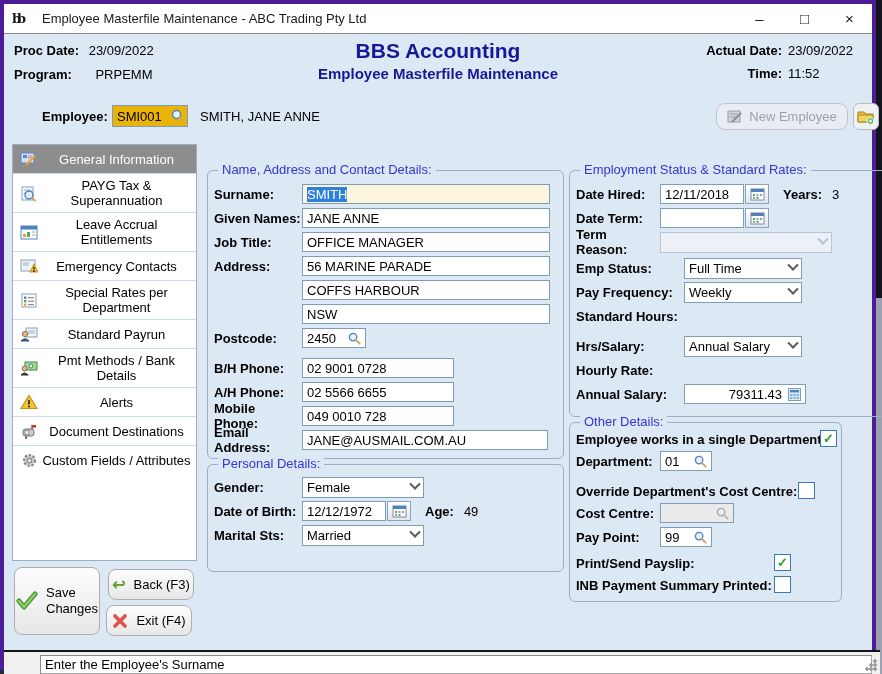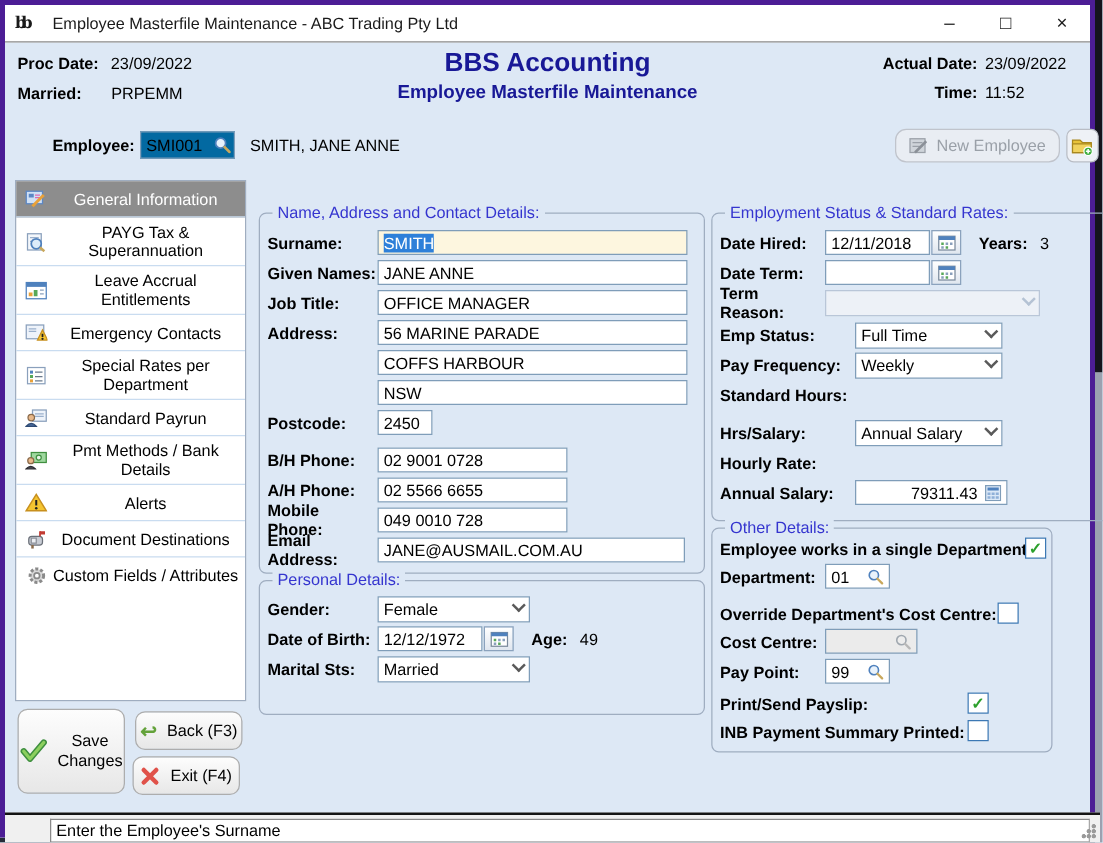--- a/index.html
+++ b/index.html
@@ -26,21 +26,21 @@
   .hval { margin-left:6px; color:#000; }
   .center-title { position:absolute; left:0; right:0; top:4px; text-align:center; }
   .app-title { font-size:21px; font-weight:bold; color:#181896; }
   .screen-title { font-size:15px; font-weight:bold; color:#181896; margin-top:2px; }
   .hr-right { position:absolute; right:10px; top:8px; }
   .hr-line { display:flex; justify-content:flex-end; margin-bottom:8px; font-size:13px; }
   .hr-line .hlbl { text-align:right; }
   .hr-line .hval { width:74px; text-align:left; }
 
   .emp-label { position:absolute; left:38px; top:74px; font-size:13px; font-weight:bold; }
-  .emp-code { position:absolute; left:108px; top:70px; width:76px; height:22px; background:#0369a1; border:1px solid #7f9db9; display:flex; align-items:center; font-size:13px; padding-left:4px; }
+  .emp-code { position:absolute; left:108px; top:70px; width:76px; height:22px; background:#eab308; border:1px solid #7f9db9; display:flex; align-items:center; font-size:13px; padding-left:4px; }
   .emp-code .mag { margin-left:auto; margin-right:2px; }
   .emp-name { position:absolute; left:196px; top:74px; font-size:13px; }
   .btn-new { position:absolute; left:712px; top:68px; width:132px; height:27px; border:1px solid #c0c4cc; border-radius:9px; background:#e9edf3; display:flex; align-items:center; justify-content:center; gap:6px; color:#9aa0a8; font-size:13px; }
   .btn-folder { position:absolute; left:849px; top:68px; width:26px; height:27px; border:1px solid #b9bdc5; border-radius:6px; background:#eef1f6; display:flex; align-items:center; justify-content:center; }
 
   
   .content { position:absolute; left:0; top:132px; right:0; bottom:24px; background:#dde8f5; }
 
   
   .sidebar { position:absolute; left:8px; top:8px; width:185px; height:417px; background:#ffffff; border:1px solid #9fadc0; display:flex; flex-direction:column; }
@@ -64,21 +64,21 @@
   .g-contact .lbl { width:88px; }
   .g-personal .lbl { width:88px; }
   .lblw1 { width:84px; }
   .lblw2 { width:108px; }
 
   .field { height:20px; border:1px solid #7f9db9; background:#ffffff; font-size:13px; display:flex; align-items:center; padding:0 4px; overflow:hidden; white-space:nowrap; }
   .field.focus { background:#fdf6df; }
   .field.disabled { background:#ebebeb; color:#9b9b9b; }
   .sel { background:#2e80d9; color:#ffffff; }
   .w-wide { width:248px; } .w-phone { width:152px; } .w-email { width:246px; }
-  .w-post { width:44px;gap:12px; } .w-num { width:122px; } .w-date { width:84px; }
+  .w-post { width:64px;gap:12px; } .w-num { width:122px; } .w-date { width:84px; }
   .num { justify-content:flex-end; }
   .num .icoslot { margin-left:6px; }
   .mag-inline { margin-left:auto; }
 
   .calbtn { width:24px; height:20px; border:1px solid #8ba2bd; background:linear-gradient(#ffffff,#dfe6ef); display:flex; align-items:center; justify-content:center; margin-left:1px; }
 
   .combo { height:21px; border:1px solid #7f9db9; background:#ffffff; font-size:13px; display:flex; align-items:center; padding:0 4px; }
   .combo .chev { margin-left:auto; width:8px; height:8px; border-right:2px solid #5a5a5a; border-bottom:2px solid #5a5a5a; transform:rotate(45deg) translate(-2px,-2px); }
   .combo.disabled { background:#edf1f7; border-color:#b9c6d8; }
   .combo.disabled .chev { border-color:#b4c2d4; }
@@ -89,21 +89,21 @@
 
   
   .cbrow { position:relative; height:20px; margin:0 0 2px 6px; display:flex; align-items:center; }
   .cbrow .lbl { font-size:13px; font-weight:bold; }
   .checkbox { position:absolute; top:1px; width:17px; height:17px; border:1px solid #3c78b4; background:#ffffff; display:flex; align-items:center; justify-content:center; font-size:13px; font-weight:bold; color:#2ca02c; }
   .checkbox.on::after { content:"✓"; }
 
   
   .btn { position:absolute; border:1px solid #adadad; border-radius:8px; background:linear-gradient(#fdfdfd,#e7e7e7); display:flex; align-items:center; justify-content:center; gap:8px; font-size:13px; color:#000; }
   .btn-save { left:10px; top:431px; width:86px; height:68px; flex-direction:row; }
-  .btn-save .txt { width:52px; text-align:center; line-height:16px; }
+  .btn-save .txt { width:52px; text-align:left; line-height:16px; }
   .btn-back { left:104px; top:433px; width:86px; height:31px; }
   .btn-exit { left:102px; top:469px; width:86px; height:31px; }
   .ico-back { color:#63a23a; font-size:16px; font-weight:bold; }
 
   
   .statusbar { position:absolute; left:0; top:646px; width:876px; height:24px; background:#f0f0f0; border-top:2px solid #141414; }
   .status-box { position:absolute; left:36px; top:3px; right:8px; height:19px; background:#ffffff; border:1px solid #a8a8a8; border-top-color:#8a8a8a; border-left-color:#8a8a8a; display:flex; align-items:center; padding-left:4px; font-size:13px; }
   .grip { position:absolute; right:3px; bottom:3px; width:12px; height:12px;
           background:
             radial-gradient(circle at 10px 10px, #9a9a9a 1.5px, transparent 2px),
@@ -131,21 +131,21 @@
       <span class="win-btn">□</span>
       <span class="win-btn">×</span>
     </div>
 
     <div class="header">
       <div class="hrow" style="left:10px; top:8px;">
         <span class="hlbl">Proc Date:</span>
         <span class="hval">23/09/2022</span>
       </div>
       <div class="hrow" style="left:10px; top:32px;">
-        <span class="hlbl">Married:</span>
+        <span class="hlbl">Program:</span>
         <span class="hval" style="margin-left:20px;">PRPEMM</span>
       </div>
       <div class="center-title">
         <div class="app-title">BBS Accounting</div>
         <div class="screen-title">Employee Masterfile Maintenance</div>
       </div>
       <div class="hr-right">
         <div class="hr-line">
           <span class="hlbl">Actual Date:</span>
           <span class="hval">23/09/2022</span>

